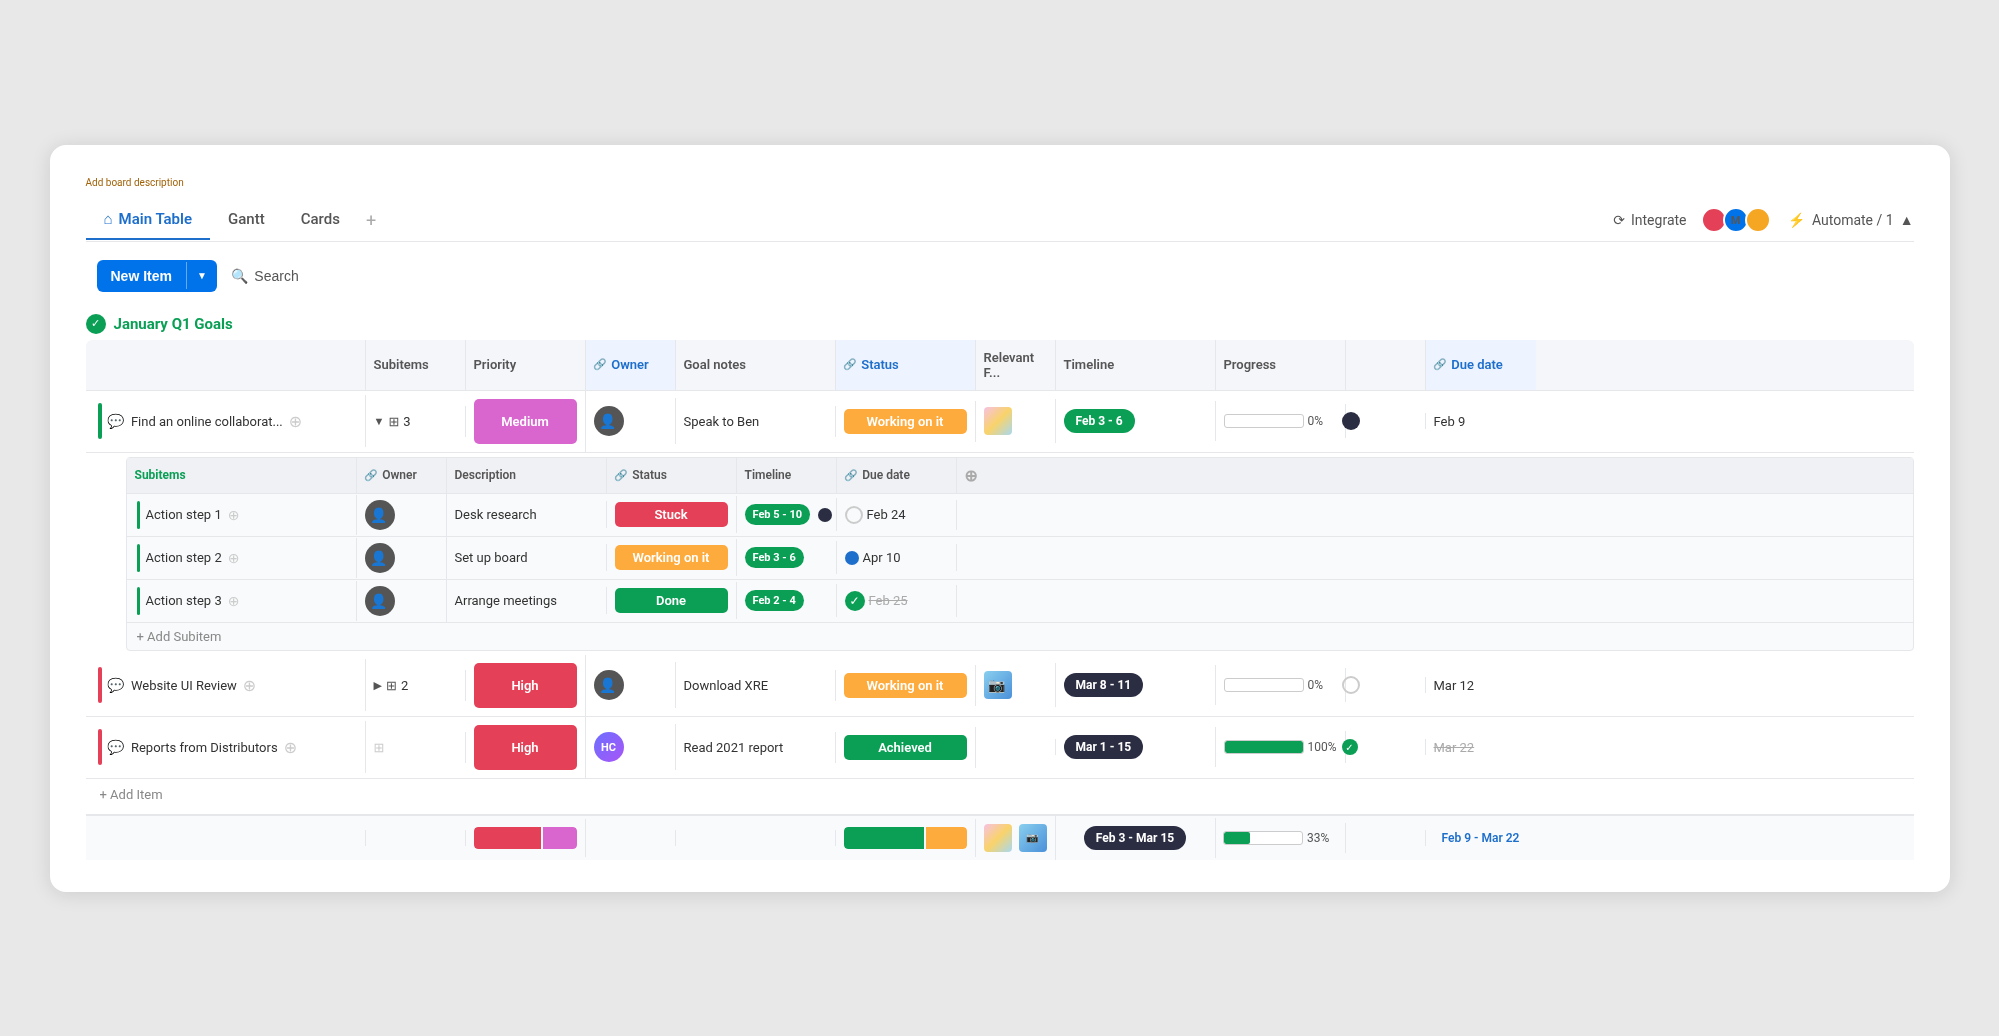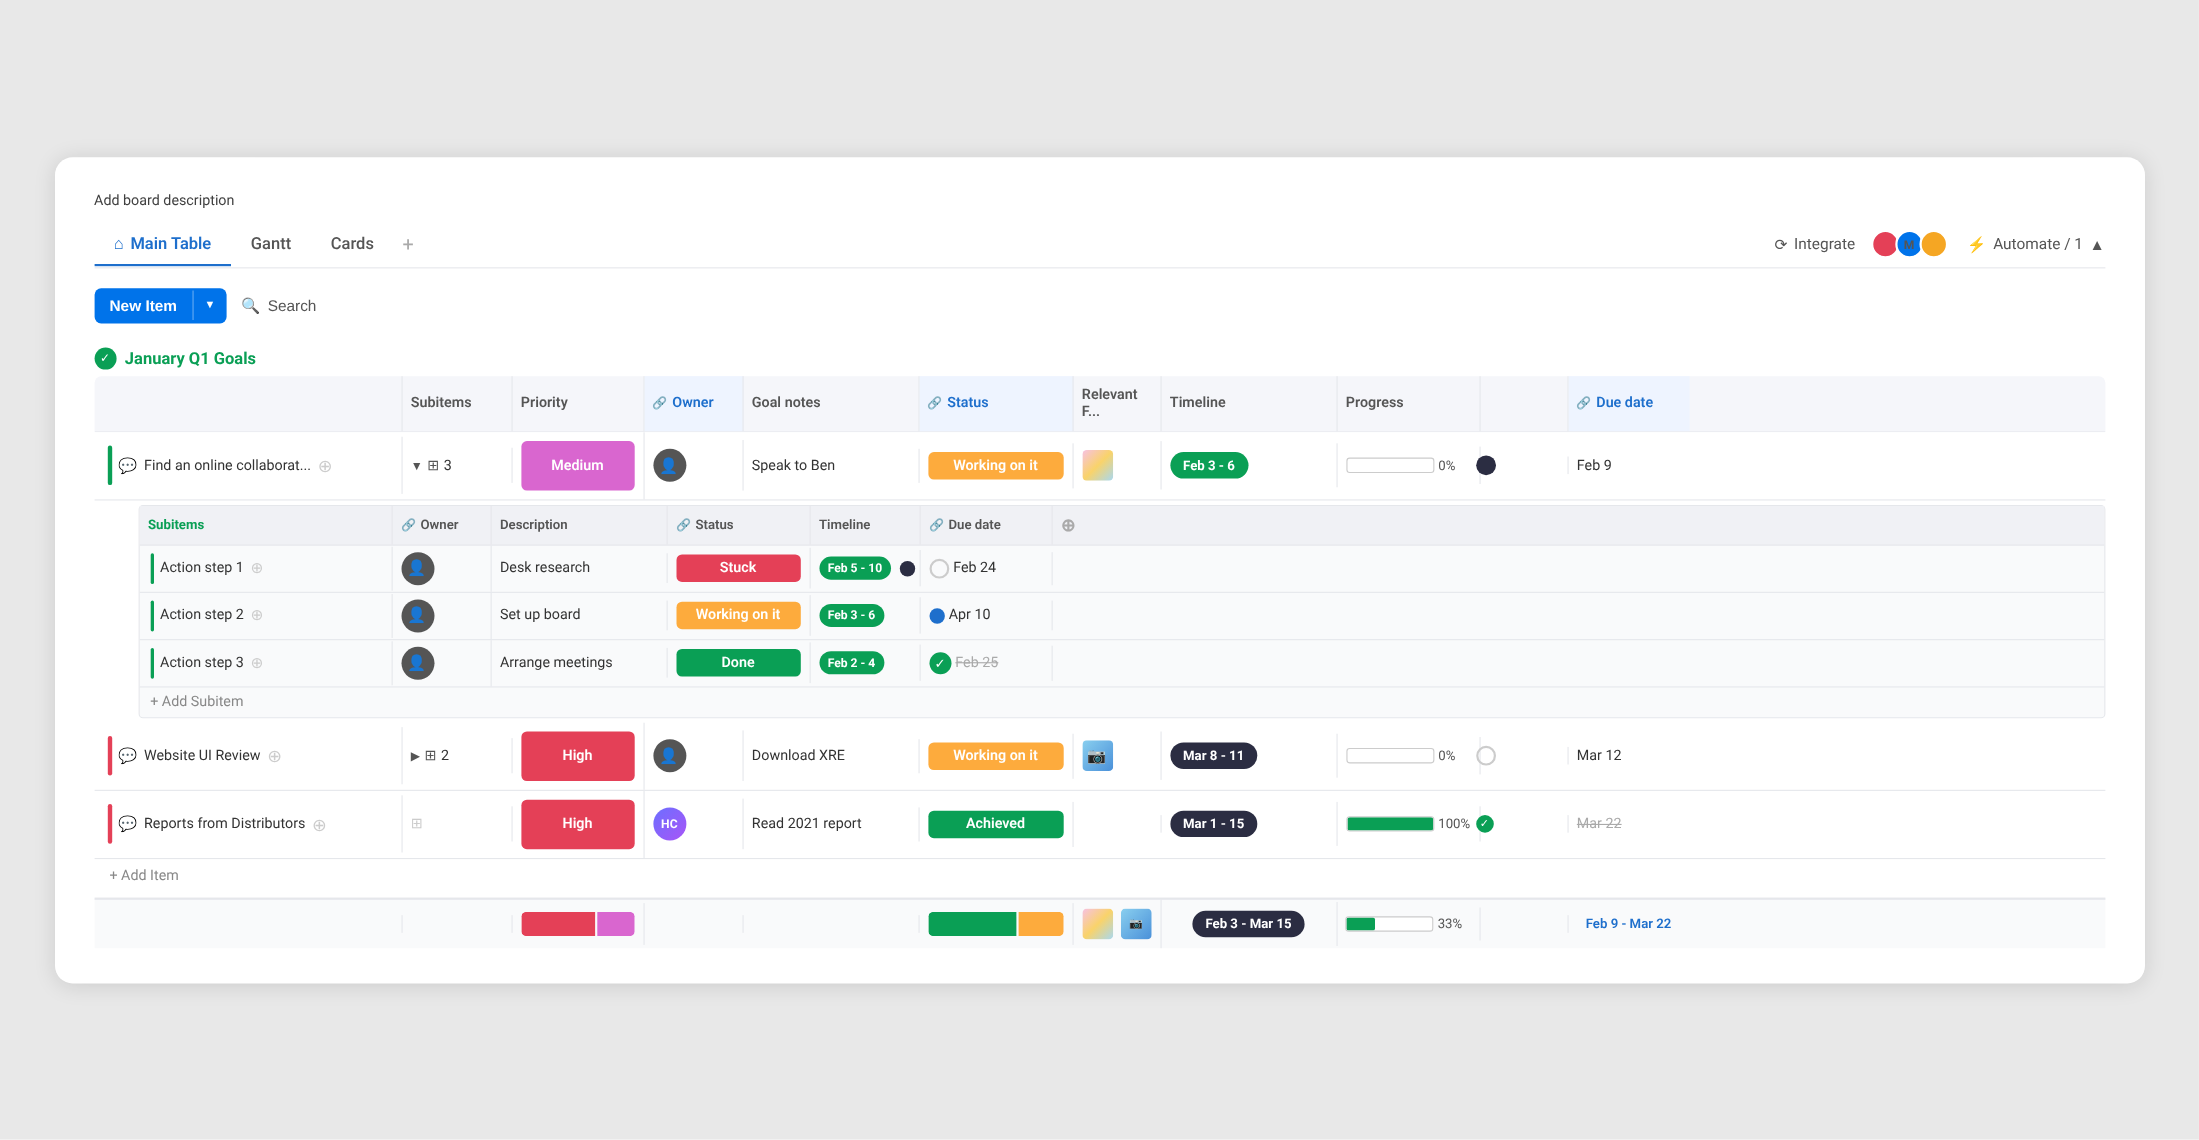--- a/index.html
+++ b/index.html
@@ -37,22 +37,22 @@
     }
     .icon-btn {
       cursor: pointer;
       color: #aaa;
       font-size: 16px;
       background: none;
       border: none;
       padding: 2px;
     }
     .board-desc {
-      font-size: 13px;
-      color: #404040;
+      font-size: 10px;
+      color: #a16207;
       margin-bottom: 0;
     }
     .tabs-row {
       display: flex;
       align-items: center;
       border-bottom: 1px solid #e5e7eb;
       margin-bottom: 18px;
       justify-content: space-between;
     }
     .tabs-left {
@@ -128,20 +128,21 @@
       display: flex;
       align-items: center;
       background: #0073ea;
       color: #fff;
       border: none;
       border-radius: 6px;
       font-size: 14px;
       font-weight: 600;
       cursor: pointer;
       overflow: hidden;
+      margin-left: 11px;
     }
     .new-item-main {
       padding: 8px 14px;
     }
     .new-item-arrow {
       padding: 8px 10px;
       border-left: 1px solid rgba(255,255,255,0.4);
       font-size: 10px;
     }
     .search-btn {

